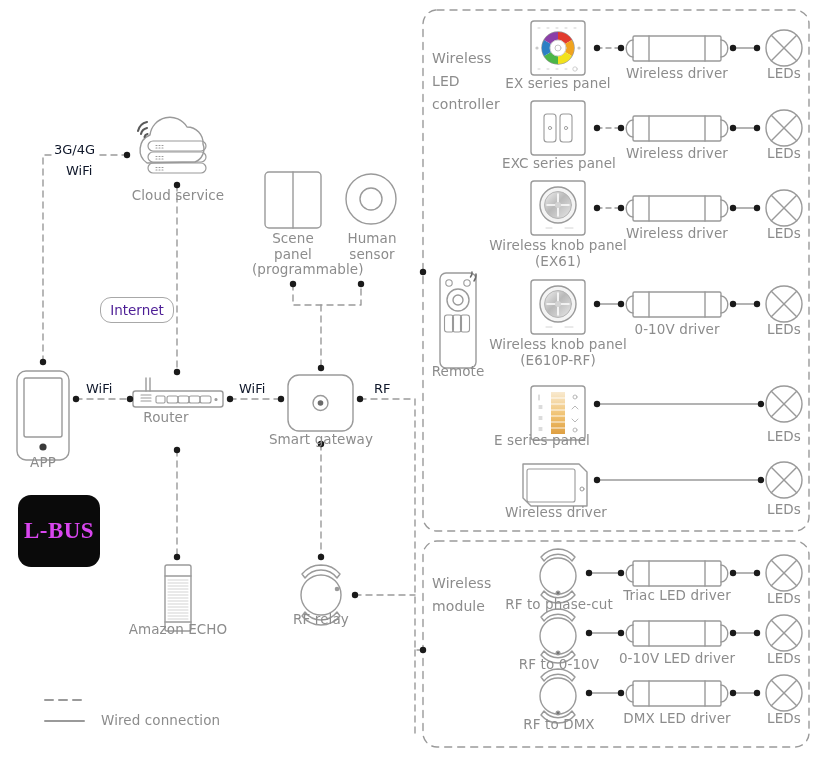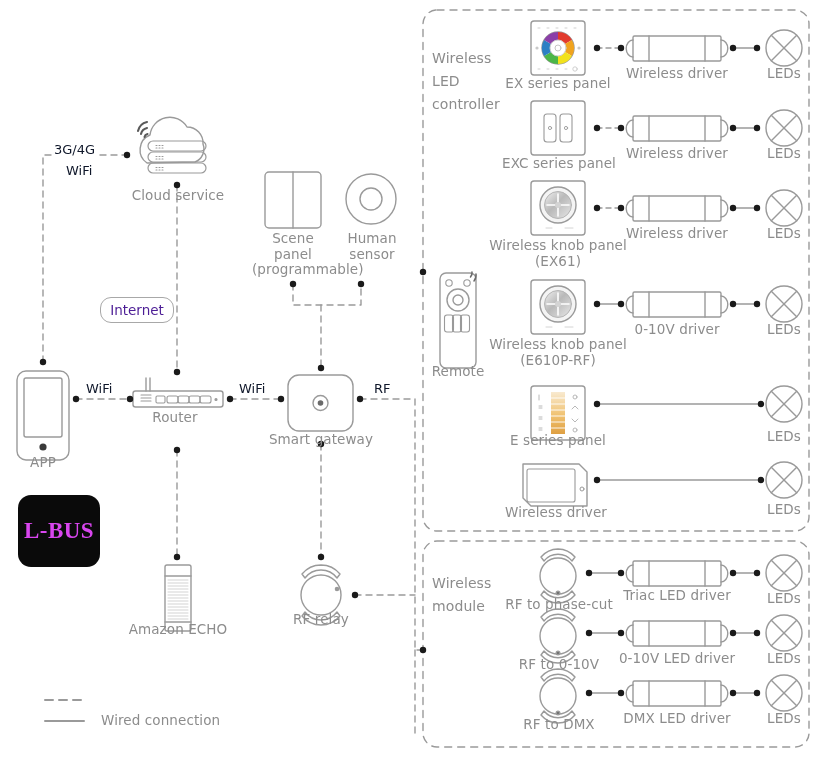--- a/index.html
+++ b/index.html
@@ -486,21 +486,21 @@
           <circle cx="757" cy="693" r="3.2"></circle>
       </g>
 
       <path d="M45 700 L84 700" stroke-dasharray="8 6" stroke-width="2"></path>
       <path d="M45 721 L84 721" stroke-width="2"></path>
 
     </g>
   </svg>
 
   <div class="lbl" style="left:13px;top:455px;width:60px;">APP</div>
-  <div class="lbl" style="left:135px;top:410px;width:80px;">Router</div>
+  <div class="lbl" style="left:126px;top:410px;width:80px;">Router</div>
   <div class="lbl" style="left:118px;top:188px;width:120px;">Cloud service</div>
   <div class="lbl" style="left:252px;top:231px;width:82px;">Scene
 panel
 (programmable)</div>
   <div class="lbl" style="left:338px;top:231px;width:68px;">Human
 sensor</div>
   <div class="lbl" style="left:267px;top:432px;width:108px;">Smart gateway</div>
   <div class="lbl" style="left:118px;top:622px;width:120px;">Amazon ECHO</div>
   <div class="lbl" style="left:281px;top:612px;width:80px;">RF relay</div>
   <div class="lbl" style="left:425px;top:364px;width:66px;">Remote</div>
@@ -530,21 +530,21 @@
   <div class="lbl" style="left:488px;top:238px;width:140px;">Wireless knob panel
 (EX61)</div>
   <div class="lbl" style="left:613px;top:226px;width:128px;">Wireless driver</div>
   <div class="lbl" style="left:754px;top:226px;width:60px;">LEDs</div>
 
   <div class="lbl" style="left:488px;top:337px;width:140px;">Wireless knob panel
 (E610P-RF)</div>
   <div class="lbl" style="left:618px;top:322px;width:118px;">0-10V driver</div>
   <div class="lbl" style="left:754px;top:322px;width:60px;">LEDs</div>
 
-  <div class="lbl" style="left:494px;top:433px;width:128px;">E series panel</div>
+  <div class="lbl" style="left:478px;top:433px;width:128px;">E series panel</div>
   <div class="lbl" style="left:754px;top:429px;width:60px;">LEDs</div>
 
   <div class="lbl" style="left:489px;top:505px;width:134px;">Wireless driver</div>
   <div class="lbl" style="left:754px;top:502px;width:60px;">LEDs</div>
 
   <div class="lbl" style="left:494px;top:597px;width:130px;text-align:center;">RF to phase-cut</div>
   <div class="lbl" style="left:613px;top:588px;width:128px;">Triac LED driver</div>
   <div class="lbl" style="left:754px;top:591px;width:60px;">LEDs</div>
 
   <div class="lbl" style="left:500px;top:657px;width:118px;">RF to 0-10V</div>

